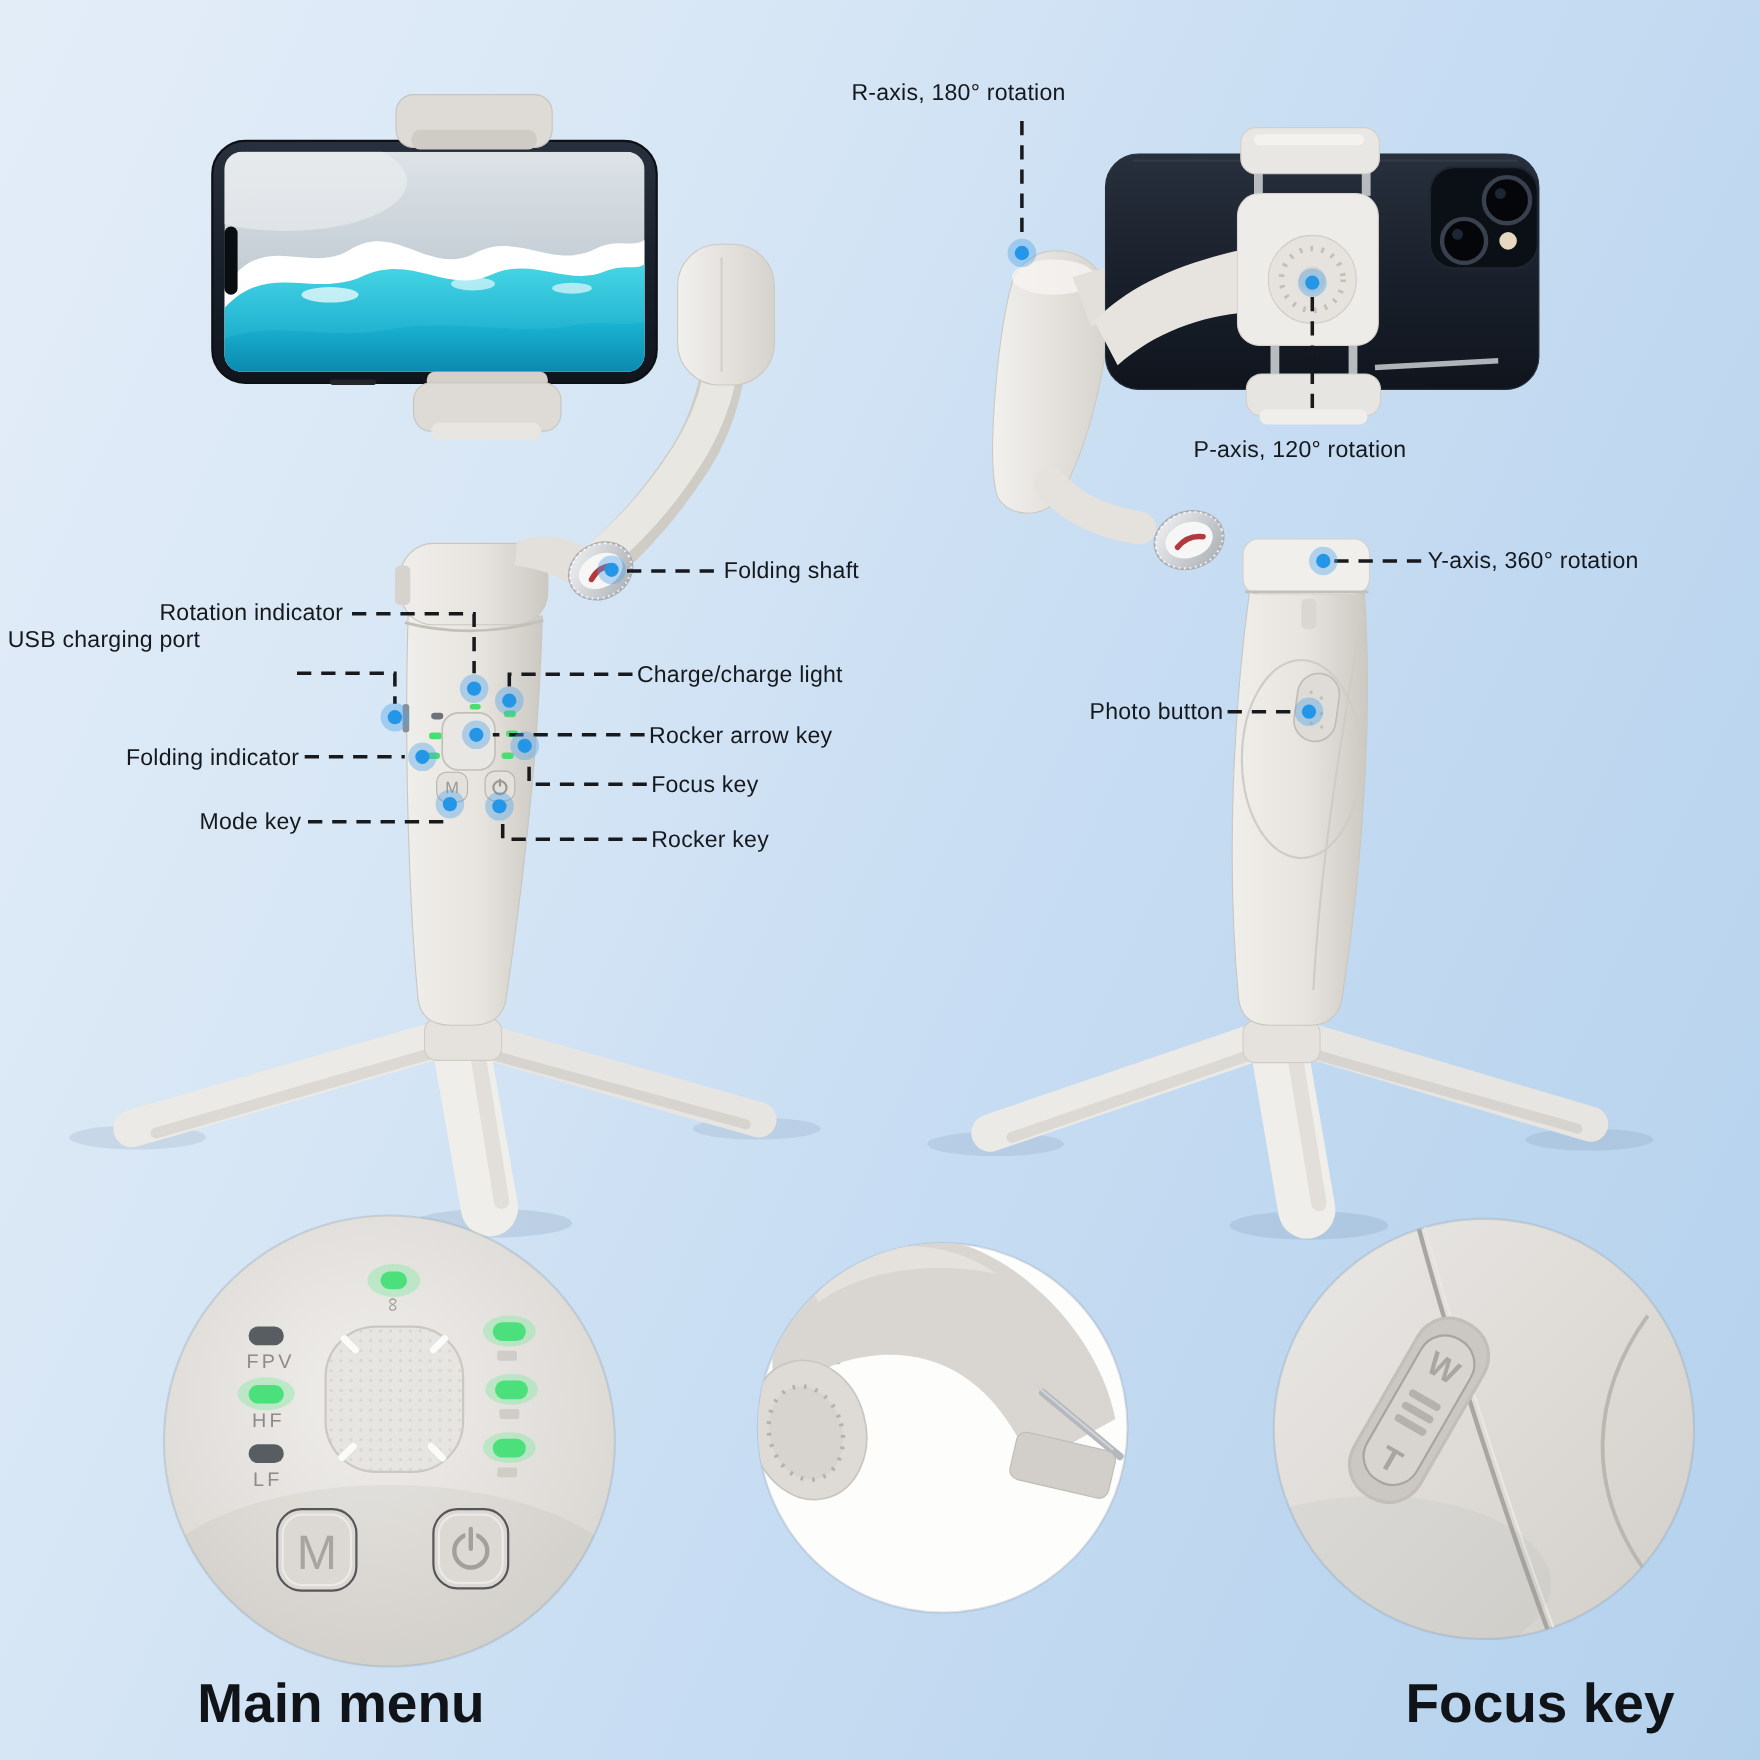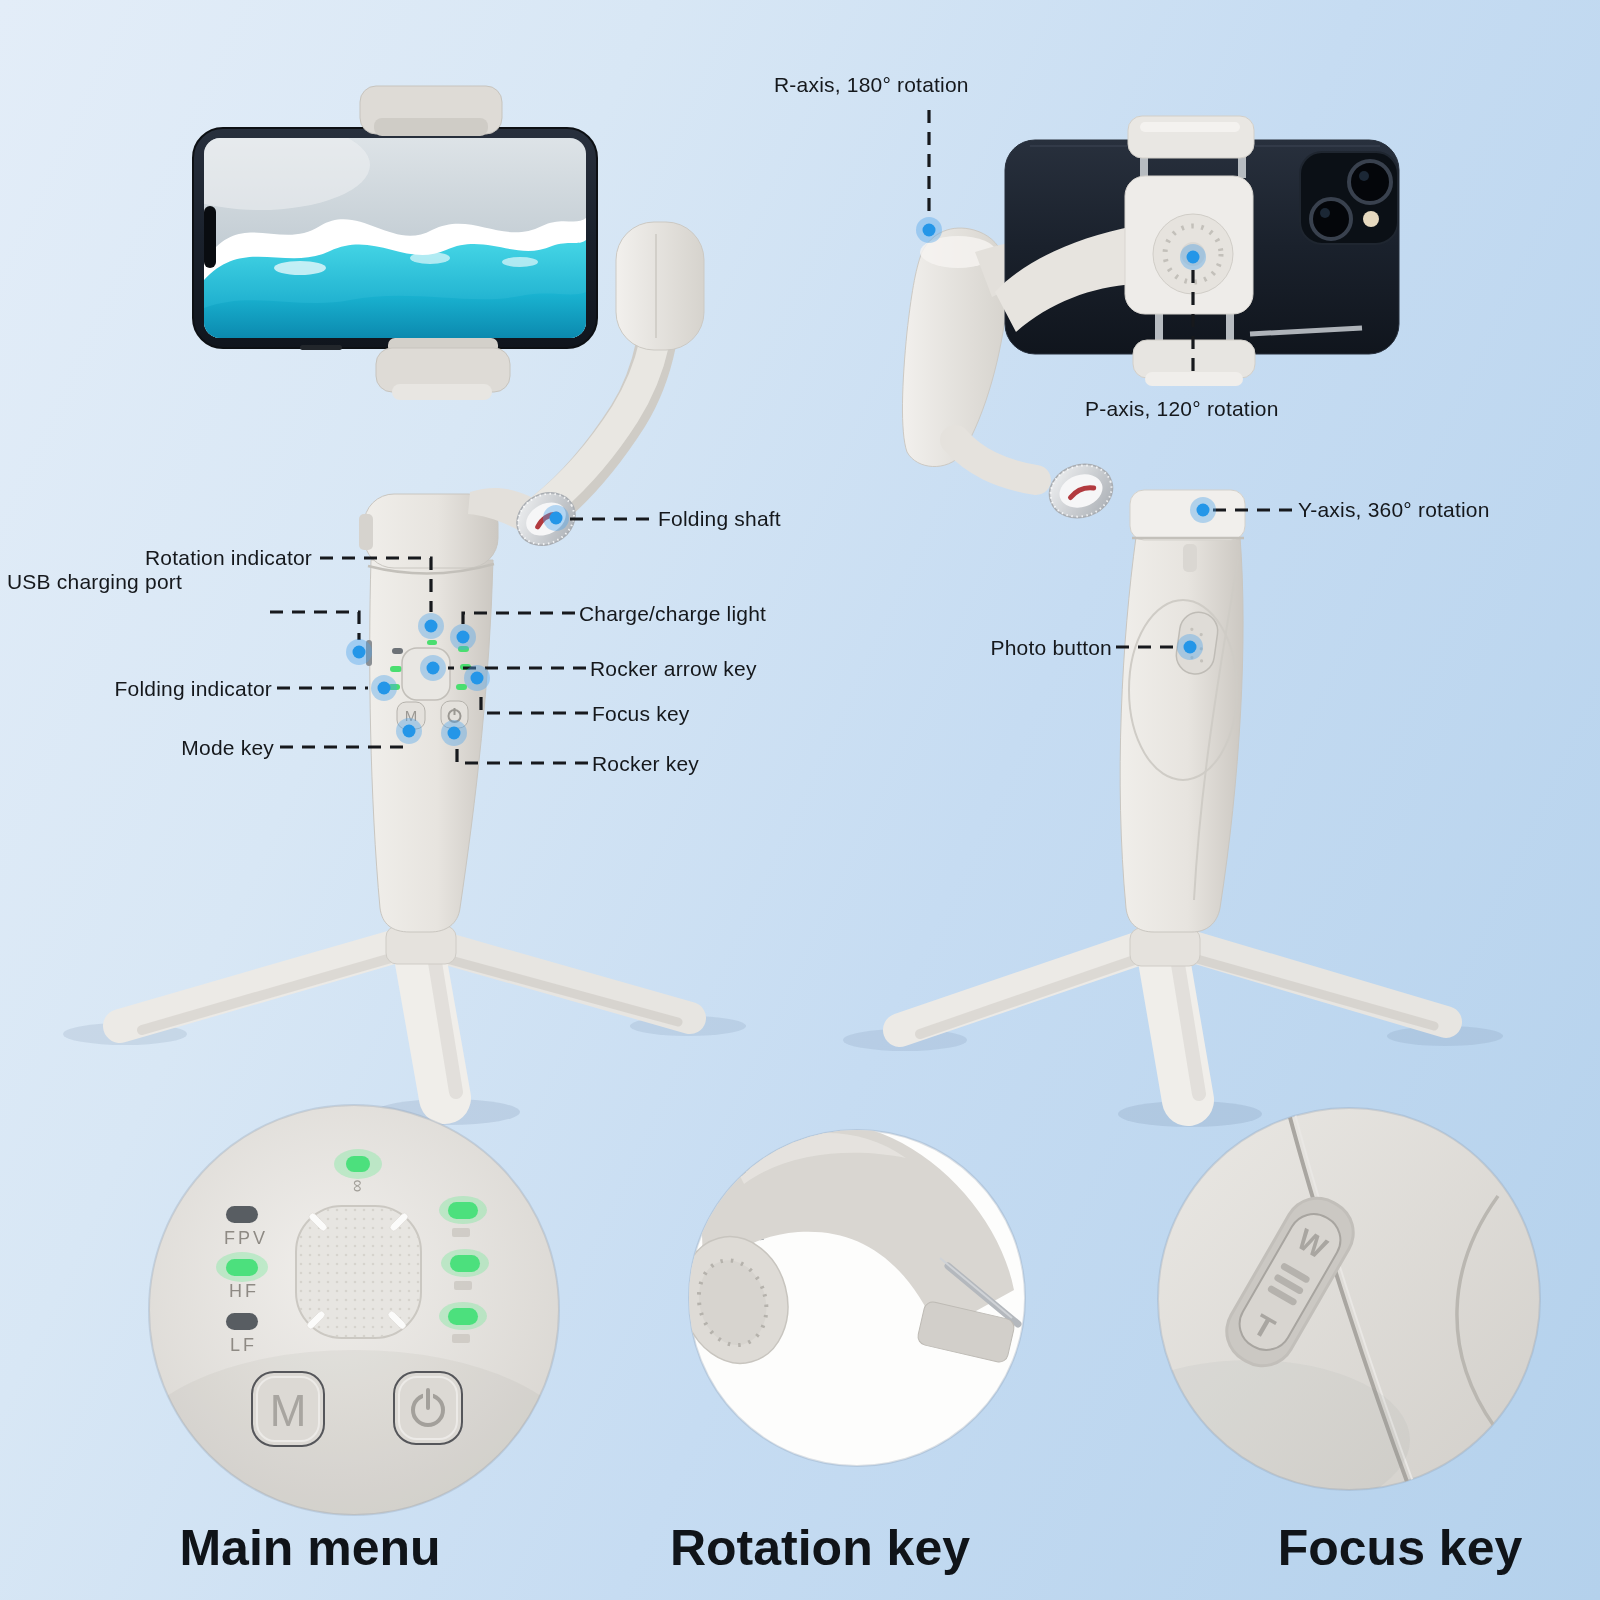--- a/index.html
+++ b/index.html
@@ -419,16 +419,15 @@
 <div class="callout" style="left:7px;top:564px;">USB charging port</div>
 <div class="callout" style="left:579px;top:596px;">Charge/charge light</div>
 <div class="callout" style="left:590px;top:651px;">Rocker arrow key</div>
 <div class="callout" style="right:1328px;top:671px;">Folding indicator</div>
 <div class="callout" style="left:592px;top:696px;">Focus key</div>
 <div class="callout" style="right:1326px;top:730px;">Mode key</div>
 <div class="callout" style="left:592px;top:746px;">Rocker key</div>
 <div class="callout" style="right:488px;top:630px;">Photo button</div>
 
 <div class="caption" style="left:165px;top:1520px;width:290px;">Main menu</div>
-<div class="caption" style="left:650px;top:1520px;width:340px;">Rotation key</div>
 <div class="caption" style="left:1245px;top:1520px;width:310px;">Focus key</div>
 
 </div>
 
 </body></html>

